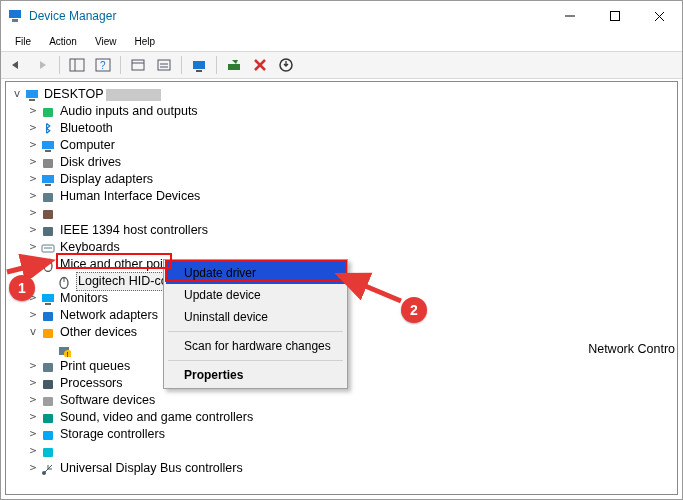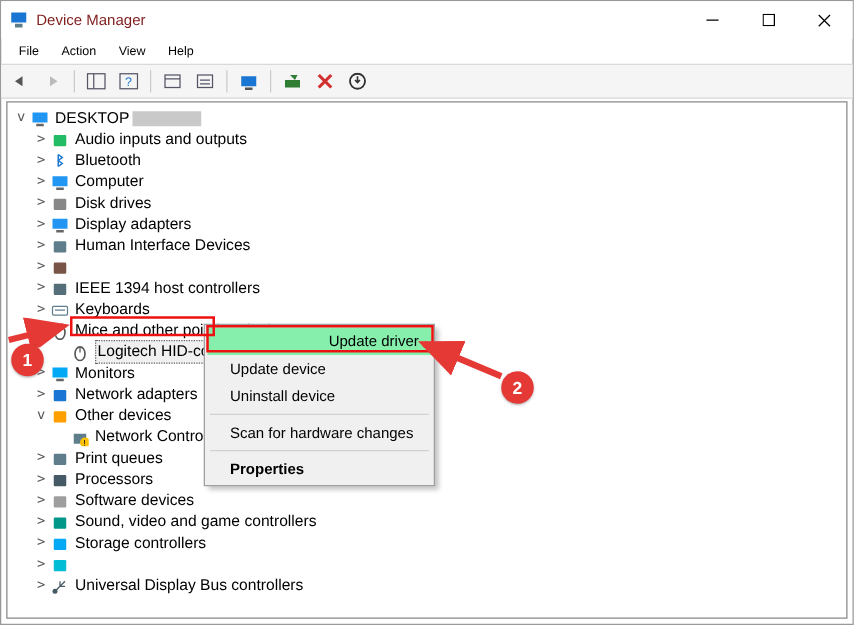--- a/index.html
+++ b/index.html
@@ -1,38 +1,38 @@
 <!DOCTYPE html>
 <html><head>
 <meta charset="utf-8">
 <style>
 * { box-sizing: border-box; font-family: "Segoe UI", Tahoma, sans-serif; }
 body { margin: 0; background: #f0f0f0; }
 .window { width: 683px; height: 500px; background: #fff; border: 1px solid #999; position: relative; }
 .titlebar { height: 30px; display: flex; align-items: center; padding-left: 6px; background: #fff; }
 .titlebar .app-icon { width: 16px; height: 16px; margin-right: 6px; }
-.titlebar .title { font-size: 12px; color: #7f1d1d; flex: 1; }
+.titlebar .title { font-size: 12px; color: #0369a1; flex: 1; }
 .win-controls { display: flex; }
 .win-btn { width: 45px; height: 30px; display: flex; align-items: center; justify-content: center; font-size: 14px; color: #000; }
 .menubar { height: 20px; display: flex; align-items: center; padding-left: 6px; font-size: 10px; gap: 2px; }
 .menubar span { padding: 2px 8px; }
 .toolbar { height: 28px; border-top: 1px solid #d9d9d9; border-bottom: 1px solid #d9d9d9; background: #f5f5f5; display: flex; align-items: center; padding-left: 4px; gap: 4px; }
 .tool-sep { width: 1px; height: 18px; background: #ccc; margin: 0 2px; }
 .tool-btn { width: 22px; height: 22px; display: flex; align-items: center; justify-content: center; }
 .content { position: absolute; top: 80px; left: 4px; right: 4px; bottom: 4px; border: 1px solid #888; background: #fff; overflow: hidden; }
 .tree { padding: 4px 2px; font-size: 12.5px; line-height: 1.35; user-select: none; }
 .row { display: flex; align-items: center; height: 17px; white-space: nowrap; }
 .exp { width: 14px; text-align: center; color: #555; font-size: 11px; font-family: Consolas, monospace; }
 .ic { width: 16px; height: 16px; margin-right: 4px; display: inline-flex; align-items: center; justify-content: center; flex-shrink: 0; }
 .sel { border: 1px dotted #666; background: #f0f0f0; padding: 0 1px; }
 .obsc { display:inline-block; width:55px; height:12px; background:#c9c9c9; margin-left:2px; vertical-align: middle;}
 .ctx { position: absolute; left: 162px; top: 258px; width: 185px; background: #f0f0f0; border: 1px solid #a0a0a0; box-shadow: 3px 3px 4px rgba(0,0,0,0.25); font-size: 12px; z-index: 5; padding: 2px; }
 .ctx-item { padding: 4px 10px 4px 18px; }
 .ctx-sep { height: 1px; background: #d0d0d0; margin: 3px 2px; }
-.ctx-hover { background: #86efac; text-align: right; }
+.ctx-hover { background: #1d4ed8; }
 .annot-box { position: absolute; border: 2.5px solid #e11; pointer-events: none; z-index: 6; }
 .annot-circle { position: absolute; width: 26px; height: 26px; border-radius: 50%; background: #e53935; color: #fff; font-weight: bold; display: flex; align-items: center; justify-content: center; font-size: 14px; z-index: 7; box-shadow: 0 1px 2px rgba(0,0,0,.3); }
 .arrow { position: absolute; z-index: 6; pointer-events: none; }
 </style>
 </head>
 <body>
 
 <div class="window">
 
   <div class="titlebar">
@@ -272,21 +272,21 @@
         </div>
         <div class="row" style="padding-left:18px;">
           <span class="exp">v</span>
           <span class="ic">
             <svg width="14" height="14">
               <rect x="2" y="3" width="10" height="9" rx="1" fill="#ffa000"></rect>
             </svg>
           </span>
           <span>Other devices</span>
         </div>
-        <div class="row" style="padding-left:48px;">
+        <div class="row" style="padding-left:48px;justify-content:space-between;">
           <span class="ic">
             <svg width="14" height="14">
               <rect x="2" y="4" width="10" height="8" fill="#607d8b"></rect>
               <circle cx="11" cy="11" r="4" fill="#ffc107"></circle>
               <text x="9.5" y="14" font-size="7" fill="#000">!</text>
             </svg>
           </span>
           <span class="">Network Contro</span>
         </div>
         <div class="row" style="padding-left:18px;">

